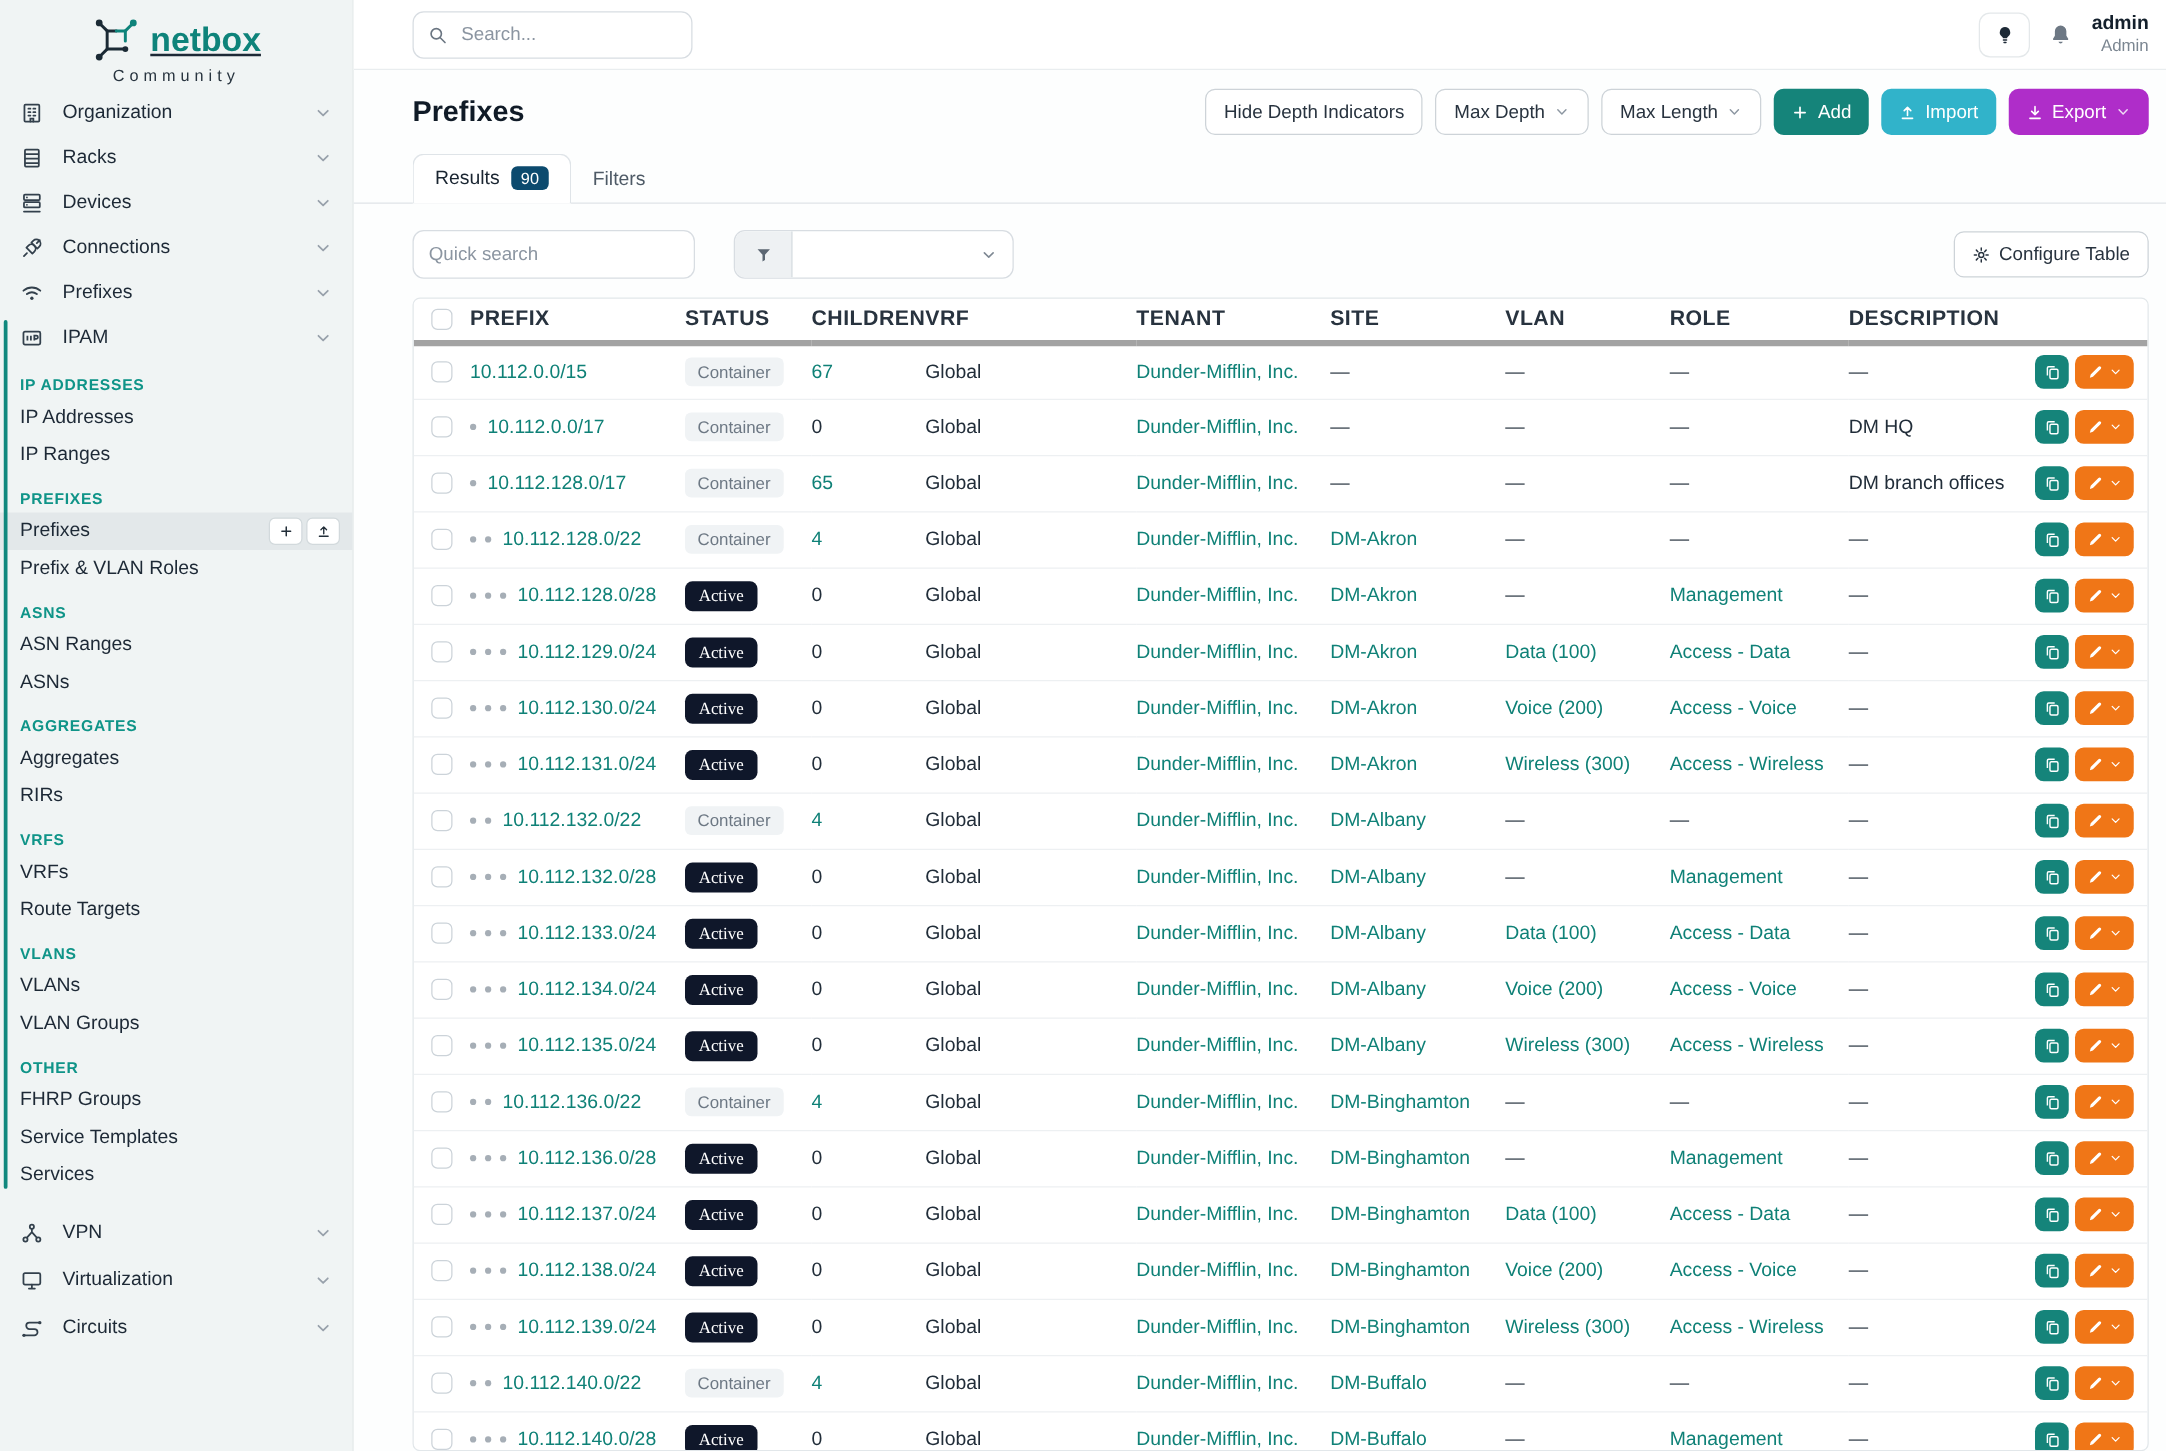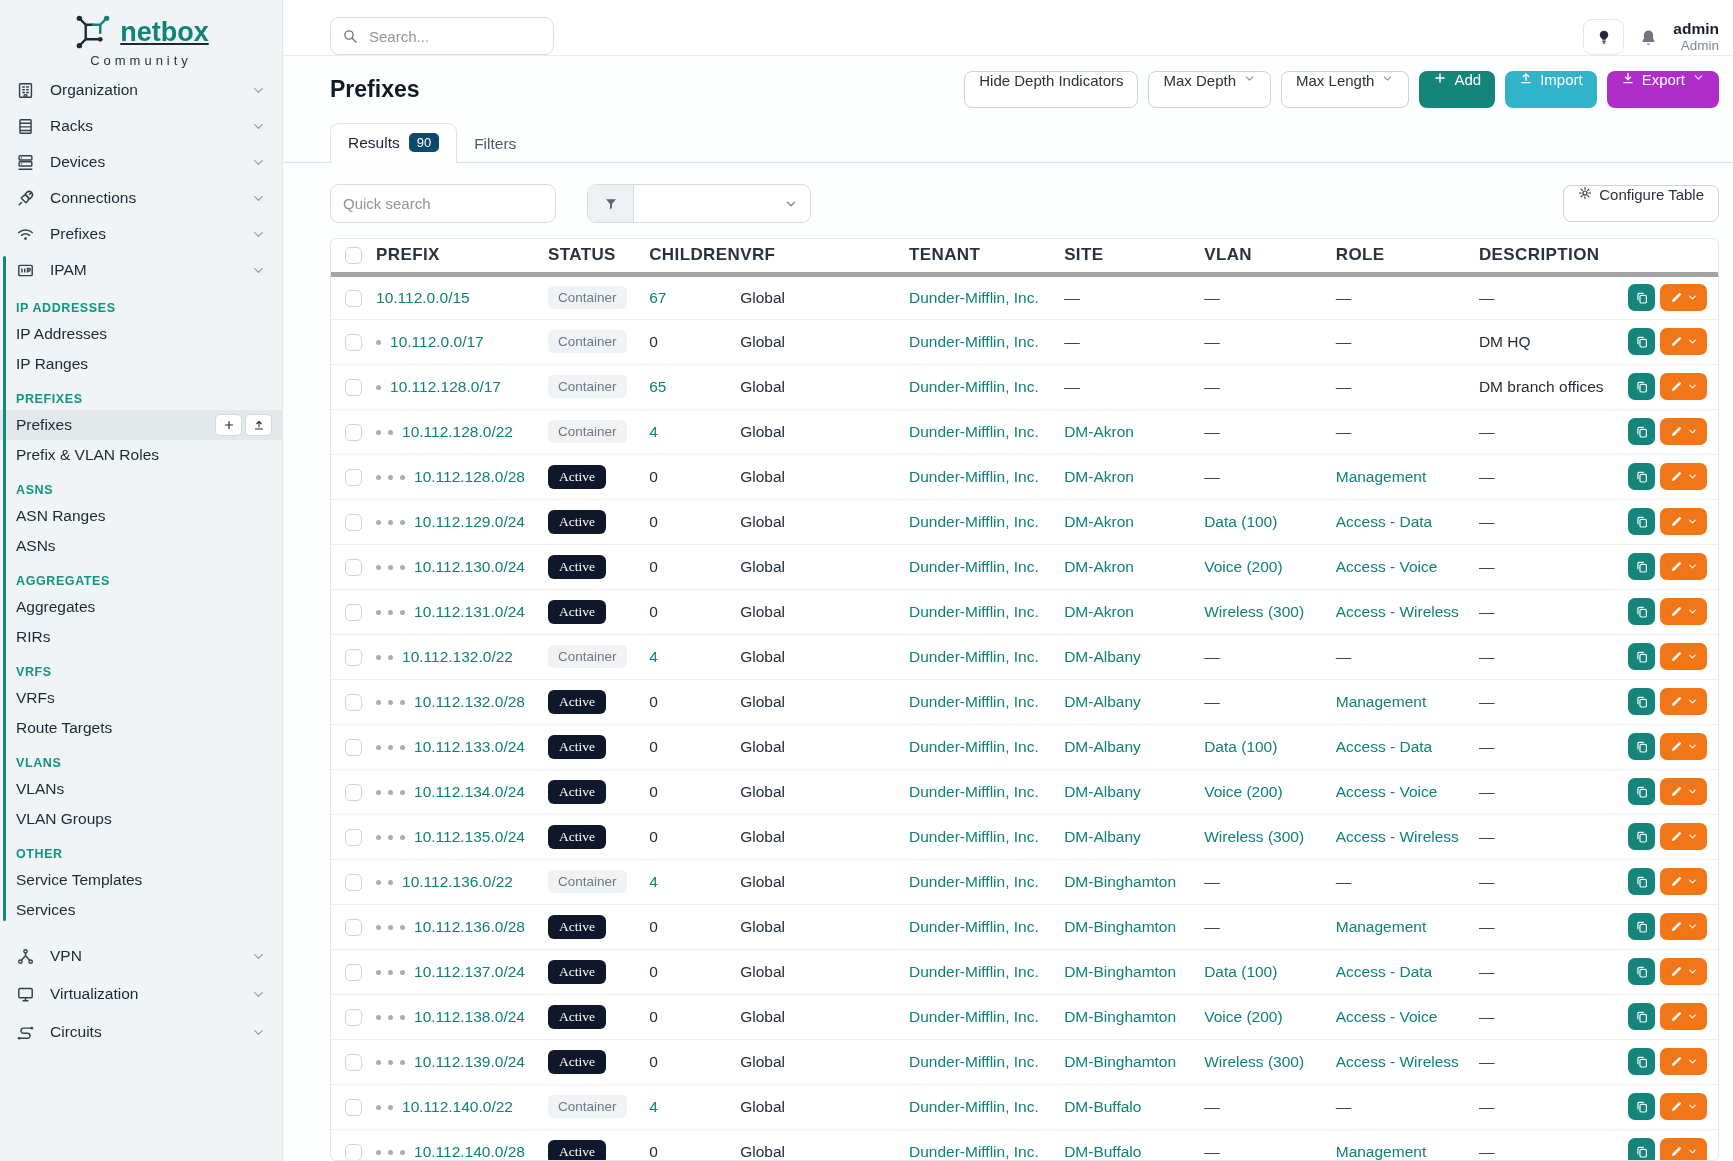--- a/index.html
+++ b/index.html
@@ -39,42 +39,42 @@
   .sub-action-btn { width:27px; height:22px; background:#fff; border:1px solid #d2d9dc;
                     border-radius:5px; display:flex; align-items:center; justify-content:center;
                     color:#222e39; padding:0; cursor:pointer; }
   .sub-action-btn svg { width:12px; height:12px; }
   .sidebar-bottom { margin-top:12px; }
   .sidebar-bottom .nav-item { height:38px; }
 
   
   .main { flex:1; display:flex; flex-direction:column; background:#fdfefe; min-width:0; }
   .topbar { height:56px; background:#fff; border-bottom:1px solid #e9edef;
-            display:flex; align-items:flex-end; padding:0 14px 0 47px; }
+            display:flex; align-items:center; padding:0 14px 0 47px; }
   .search-box { width:224px; height:38px; border:1px solid #d8dde2; border-radius:9px;
                 display:flex; align-items:center; padding:0 11px; gap:9px; background:#fff; }
   .search-box .sicon { width:16px; height:16px; color:#6b7682; display:inline-flex; }
   .search-box .sicon svg { width:16px; height:16px; }
   .search-input { border:none; outline:none; font-size:15px; width:100%;
                   font-family:inherit; background:transparent; color:#333; }
   .search-input::placeholder, .quick-search::placeholder { color:#8b95a1; }
   .topbar-right { margin-left:auto; display:flex; align-items:center; gap:15px; }
   .bulb-btn { width:41px; height:36px; border:1px solid #e4e8ea; border-radius:9px; background:#fff;
               display:flex; align-items:center; justify-content:center; color:#1d2936; cursor:pointer; }
   .bulb-btn svg { width:16px; height:16px; }
   .bell-btn { background:none; border:none; color:#6d7884; display:flex; padding:0; cursor:pointer; }
   .bell-btn svg { width:19px; height:19px; }
   .user-block { text-align:right; line-height:1.2; }
   .user-name { font-size:15.5px; font-weight:700; color:#14202c; }
   .user-role { font-size:13.5px; color:#7b8691; }
 
   .page-header { display:flex; align-items:center; padding:15px 14px 9px 47px; }
   .page-title { font-size:23px; font-weight:700; color:#101b27; }
   .header-actions { margin-left:auto; display:flex; gap:10px; align-items:center; }
-  .btn { height:37px; border-radius:8px; font-size:15px; display:inline-flex; 
+  .btn { height:37px; border-radius:8px; font-size:15px; display:inline-flex; align-items:center;
          gap:7px; padding:0 14px; border:none; cursor:pointer; font-family:inherit; }
   .btn-outline { background:#fff; border:1px solid #cdd3d8; color:#28333f; }
   .chev-sm { width:13px; height:13px; display:inline-flex; color:#8d97a2; }
   .chev-sm svg { width:13px; height:13px; }
   .btn-add { background:#15847a; color:#fff; }
   .btn-import { background:#31b3ca; color:#fff; }
   .btn-export { background:#af2dc9; color:#fff; }
   .btn-export .chev-sm, .btn-import .chev-sm { color:#eed9f4; }
   .bicon { width:14px; height:14px; display:inline-flex; }
   .bicon svg { width:14px; height:14px; }
@@ -296,20 +296,23 @@
           <span>Route Targets</span>
         </div>
         <div class="section-heading">VLANS</div>
         <div class="sub-item">
           <span>VLANs</span>
         </div>
         <div class="sub-item">
           <span>VLAN Groups</span>
         </div>
         <div class="section-heading">OTHER</div>
+        <div class="sub-item">
+          <span>FHRP Groups</span>
+        </div>
         <div class="sub-item">
           <span>Service Templates</span>
         </div>
         <div class="sub-item">
           <span>Services</span>
         </div>
       </div>
   </div>
 
   <nav id="sidebar-bottom-items" class="sidebar-bottom">

